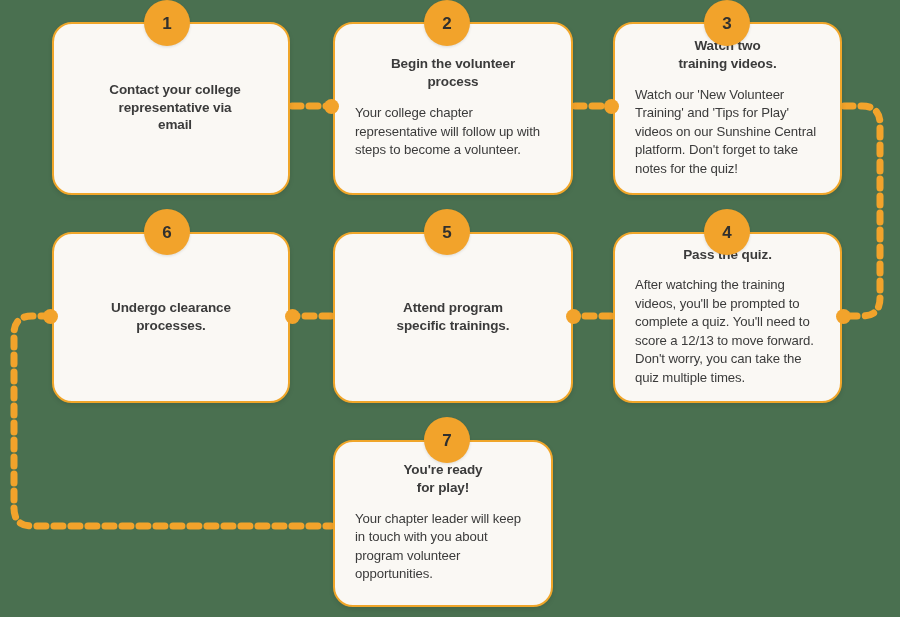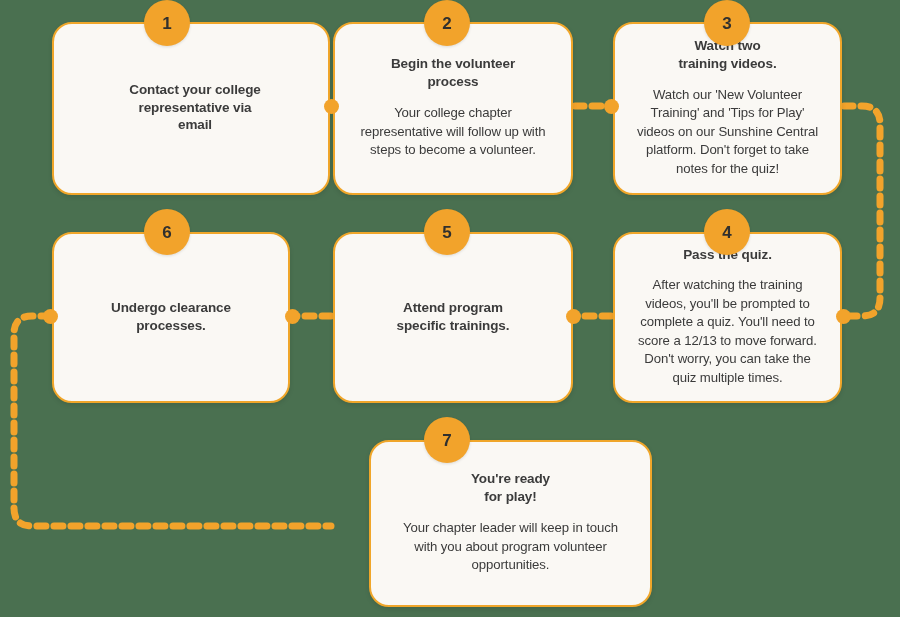--- a/index.html
+++ b/index.html
@@ -51,21 +51,20 @@
     text-align: center;
     line-height: 1.32;
     letter-spacing: -0.1px;
     white-space: pre-line;
     margin: 0;
   }
   .card-body {
     font-size: 13.2px;
     font-weight: normal;
     color: #3b3b3b;
-    text-align: center;
     line-height: 1.40;
     letter-spacing: -0.1px;
     margin: 13px 0 0 0;
   }
   .card-body:empty {
     display: none;
     margin: 0;
   }
   .badge {
     position: absolute;
@@ -113,21 +112,21 @@
     <path d="M 50 316 L 32 316 Q 14 316 14 334 L 14 508 Q 14 526 32 526 L 331 526" fill="none" stroke="#f2a32b" stroke-width="7" stroke-linecap="round" stroke-dasharray="9 8"></path>
   </svg>
 
   <div class="node-dot" style="left:324px; top:99px;"></div>
   <div class="node-dot" style="left:604px; top:99px;"></div>
   <div class="node-dot" style="left:836px; top:309px;"></div>
   <div class="node-dot" style="left:566px; top:309px;"></div>
   <div class="node-dot" style="left:285px; top:309px;"></div>
   <div class="node-dot" style="left:43px;  top:309px;"></div>
 
-  <div class="card" style="left:52px; top:22px; width:278px; height:173px;padding-left:28px;">
+  <div class="card" style="left:52px; top:22px; width:238px; height:173px;padding-left:28px;">
     <div class="card-title">Contact your college
 representative via
 email</div>
 
   </div>
   <div class="badge" style="left:144px; top:0px;">1</div>
 
   <div class="card" style="left:333px; top:22px; width:240px; height:173px;">
     <div class="card-title">Begin the volunteer
 process</div>
@@ -153,20 +152,20 @@
 specific trainings.</div>
   </div>
   <div class="badge" style="left:424px; top:209px;">5</div>
 
   <div class="card" style="left:613px; top:232px; width:229px; height:171px;">
     <div class="card-title">Pass the quiz.</div>
     <div class="card-body">After watching the training videos, you'll be prompted to complete a quiz. You'll need to score a 12/13 to move forward. Don't worry, you can take the quiz multiple times.</div>
   </div>
   <div class="badge" style="left:704px; top:209px;">4</div>
 
-  <div class="card" style="left:333px; top:440px; width:283px; height:167px;margin-left:36px;">
+  <div class="card" style="left:333px; top:440px; width:220px; height:167px;">
     <div class="card-title">You're ready
 for play!</div>
     <div class="card-body">Your chapter leader will keep in touch with you about program volunteer opportunities.</div>
   </div>
   <div class="badge" style="left:424px; top:417px;">7</div>
 
 </div>
 
 </body></html>

